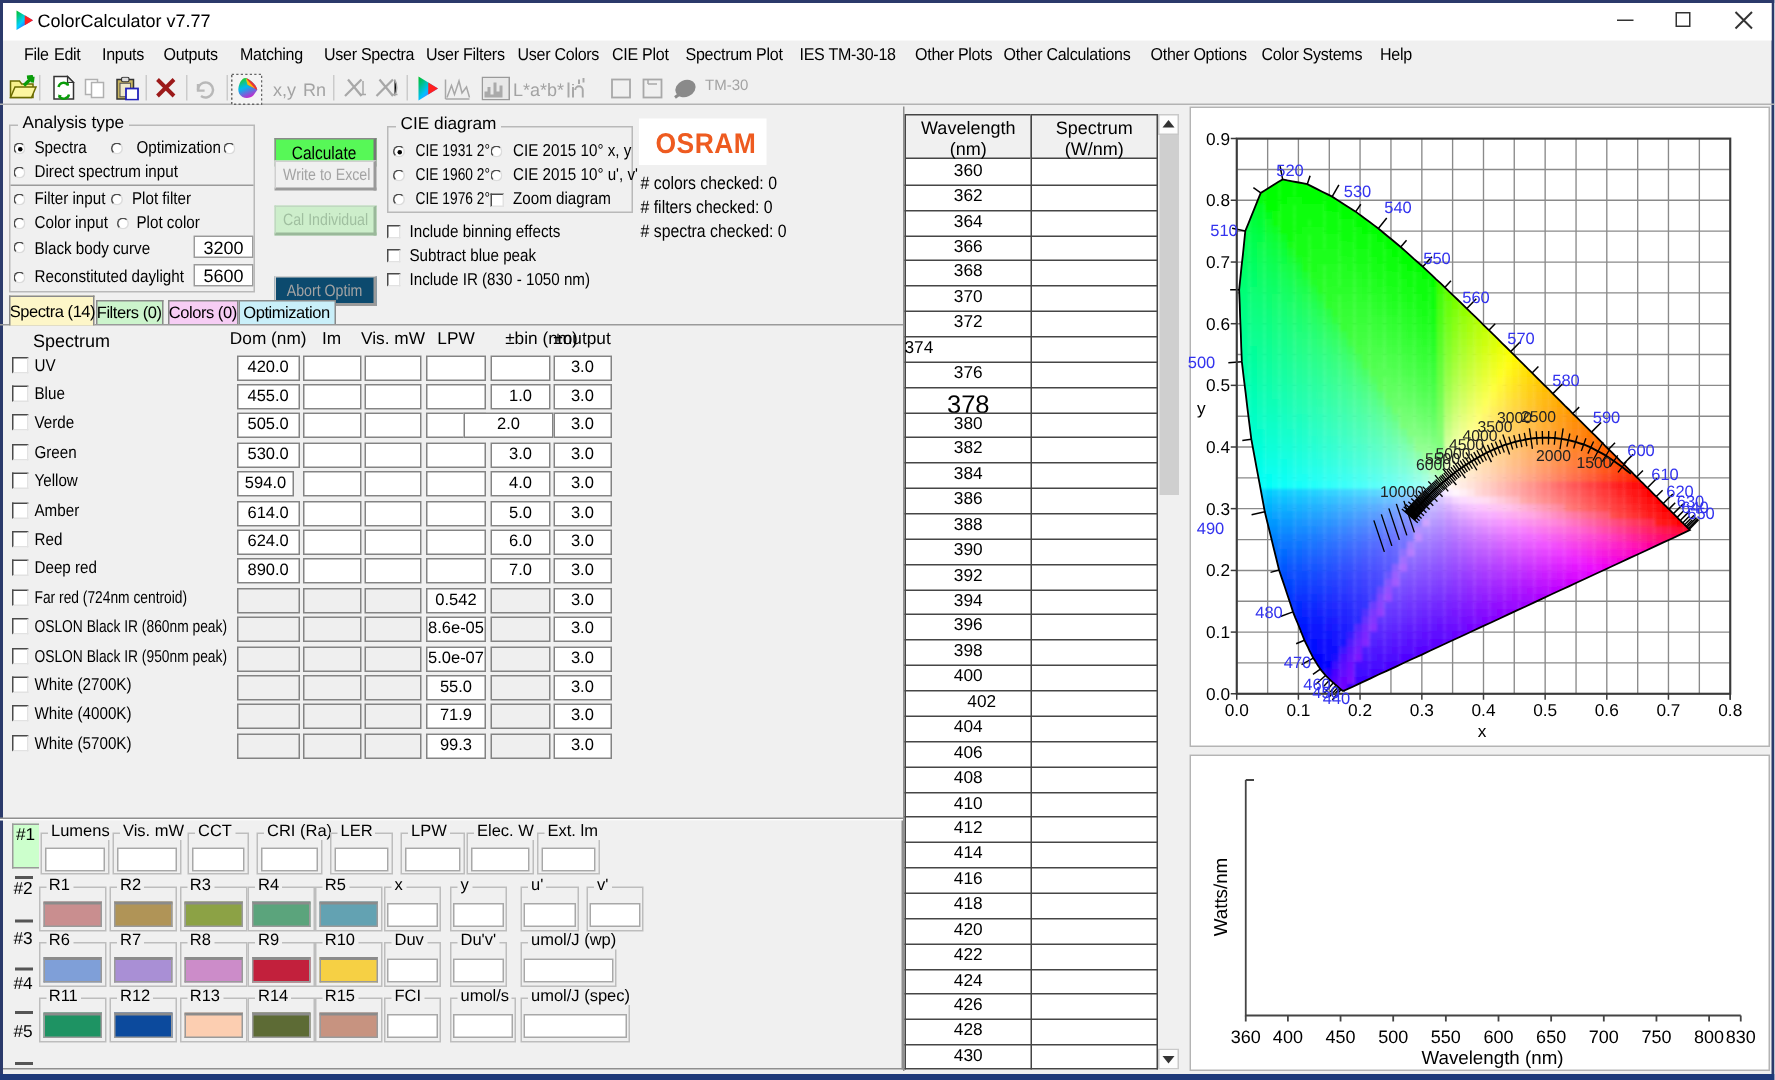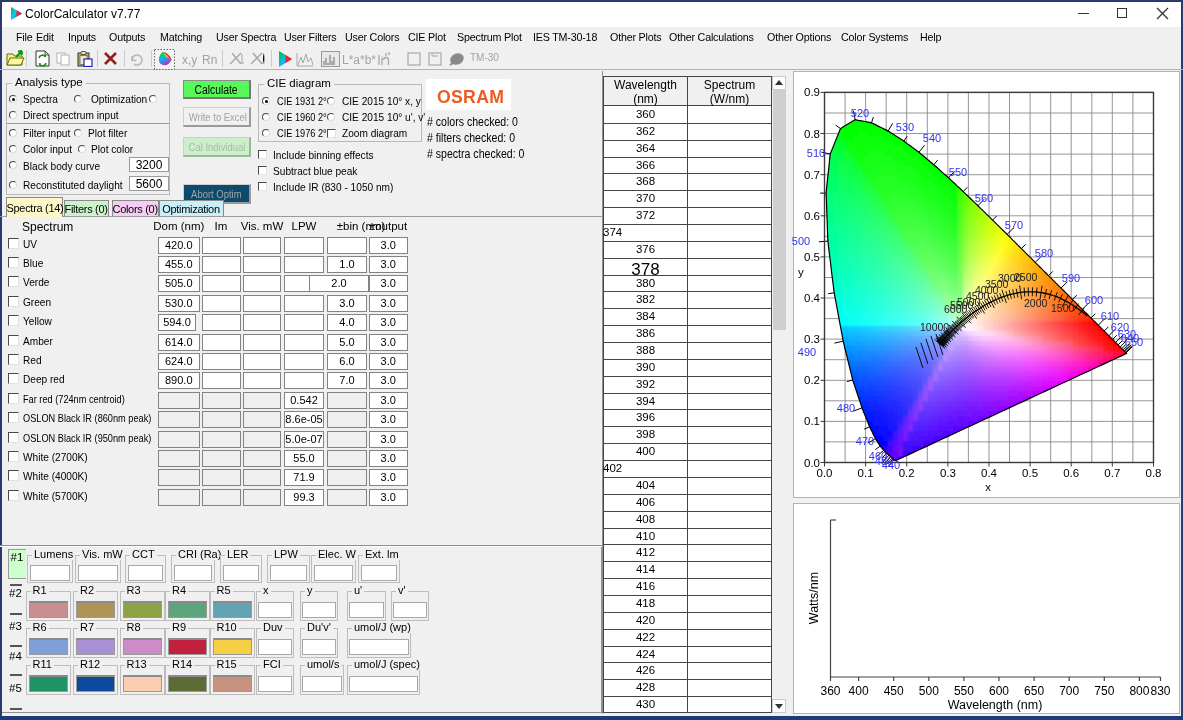--- a/index.html
+++ b/index.html
@@ -178,21 +178,21 @@
 <div class="rad" style="left:9px;top:145px"></div>
 <div class="abs n" style="left:23px;top:143px">Color input</div>
 <div class="rad" style="left:78px;top:145px"></div>
 <div class="abs n" style="left:91px;top:143px">Plot color</div>
 <div class="rad" style="left:9px;top:161px"></div>
 <div class="abs n" style="left:23px;top:160px">Black body curve</div>
 <div class="fld" style="left:129px;top:157px;width:40px;height:15px;line-height:14px">3200</div>
 <div class="rad" style="left:9px;top:181px"></div>
 <div class="abs n" style="left:23px;top:179px">Reconstituted daylight</div>
 <div class="fld" style="left:129px;top:176px;width:40px;height:15px;line-height:14px">5600</div>
-<div class="btn" style="top:80px;height:19px;background:#57f857;border:1px solid #8a8a8a;border-right:2px solid #777;border-bottom:2px solid #777"><span style="font-size:12px!important">Calculate</span></div>
+<div class="btn" style="top:92px;height:19px;background:#57f857;border:1px solid #8a8a8a;border-right:2px solid #777;border-bottom:2px solid #777"><span style="font-size:12px!important">Calculate</span></div>
 <div class="btn gtxt" style="top:107px;background:#f0f0f0;border:1px solid #cfcfcf;border-right:2px solid #9a9a9a;border-bottom:2px solid #9a9a9a"><span>Write to Excel</span></div>
 <div class="btn" style="top:137px;background:#cdeecb;border:1px solid #c0d8c0;border-right:2px solid #9ab89a;border-bottom:2px solid #9ab89a;color:#a0bfa0"><span>Cal Individual</span></div>
 <div class="btn gtxt" style="top:184px;background:#0c4a6e;border:1px solid #cfcfcf;border-right:2px solid #9a9a9a;border-bottom:2px solid #9a9a9a"><span>Abort Optim</span></div>
 <div class="gb" style="left:258px;top:84px;width:164px;height:58px">
     <span class="lb">CIE diagram</span>
   </div>
 <div class="rad sel" style="left:262px;top:97px"></div>
 <div class="abs nn" style="left:277px;top:95px">CIE 1931 2°</div>
 <div class="rad" style="left:327px;top:97px"></div>
 <div class="abs n" style="left:342px;top:95px">CIE 2015 10° x, y</div>
@@ -691,21 +691,21 @@
 <div class="abs" style="left:603px;top:378px;width:85px;text-align:center;font-size:11.5px">392</div>
 <div class="abs" style="left:603px;top:393px;width:169px;height:1.2px;background:#454545"></div>
 <div class="abs" style="left:603px;top:395px;width:85px;text-align:center;font-size:11.5px">394</div>
 <div class="abs" style="left:603px;top:409px;width:169px;height:1.2px;background:#454545"></div>
 <div class="abs" style="left:603px;top:411px;width:85px;text-align:center;font-size:11.5px">396</div>
 <div class="abs" style="left:603px;top:426px;width:169px;height:1.2px;background:#454545"></div>
 <div class="abs" style="left:603px;top:428px;width:85px;text-align:center;font-size:11.5px">398</div>
 <div class="abs" style="left:603px;top:443px;width:169px;height:1.2px;background:#454545"></div>
 <div class="abs" style="left:603px;top:445px;width:85px;text-align:center;font-size:11.5px">400</div>
 <div class="abs" style="left:603px;top:460px;width:169px;height:1.2px;background:#454545"></div>
-<div class="abs" style="left:603px;top:462px;width:103px;font-size:11.5px">402</div>
+<div class="abs" style="left:603px;top:462px;width:103px;text-align:center;font-size:11.5px">402</div>
 <div class="abs" style="left:603px;top:477px;width:169px;height:1.2px;background:#454545"></div>
 <div class="abs" style="left:603px;top:479px;width:85px;text-align:center;font-size:11.5px">404</div>
 <div class="abs" style="left:603px;top:494px;width:169px;height:1.2px;background:#454545"></div>
 <div class="abs" style="left:603px;top:496px;width:85px;text-align:center;font-size:11.5px">406</div>
 <div class="abs" style="left:603px;top:511px;width:169px;height:1.2px;background:#454545"></div>
 <div class="abs" style="left:603px;top:513px;width:85px;text-align:center;font-size:11.5px">408</div>
 <div class="abs" style="left:603px;top:528px;width:169px;height:1.2px;background:#454545"></div>
 <div class="abs" style="left:603px;top:530px;width:85px;text-align:center;font-size:11.5px">410</div>
 <div class="abs" style="left:603px;top:544px;width:169px;height:1.2px;background:#454545"></div>
 <div class="abs" style="left:603px;top:546px;width:85px;text-align:center;font-size:11.5px">412</div>

